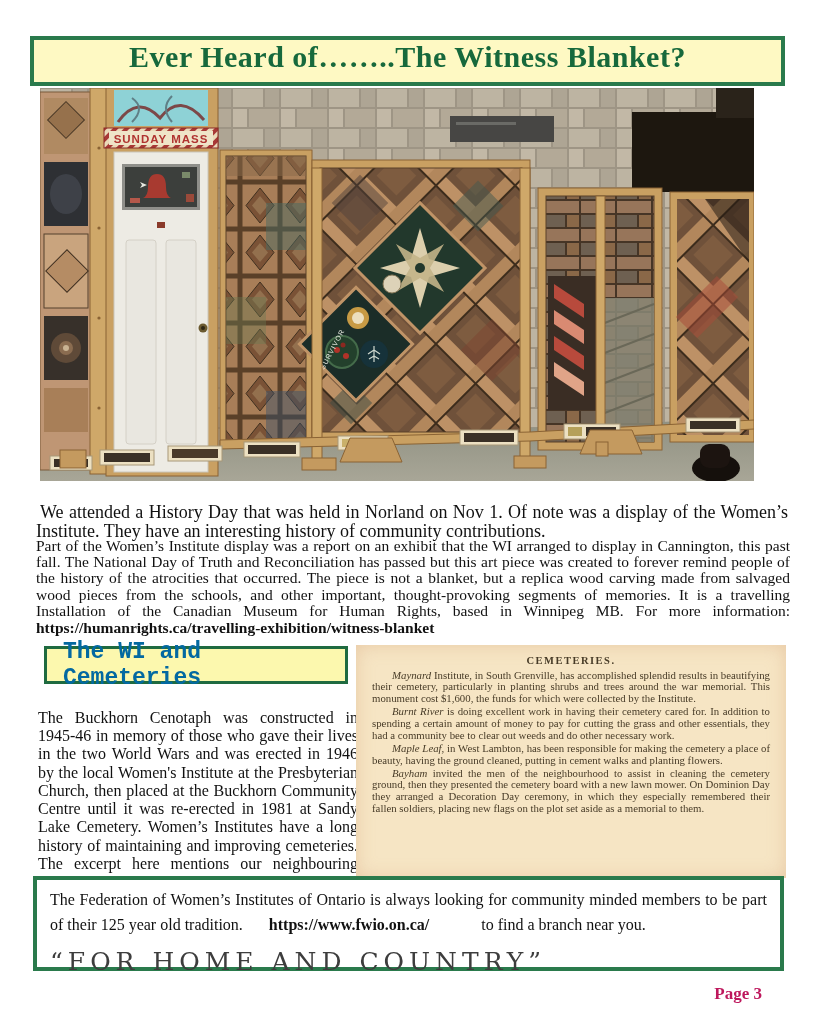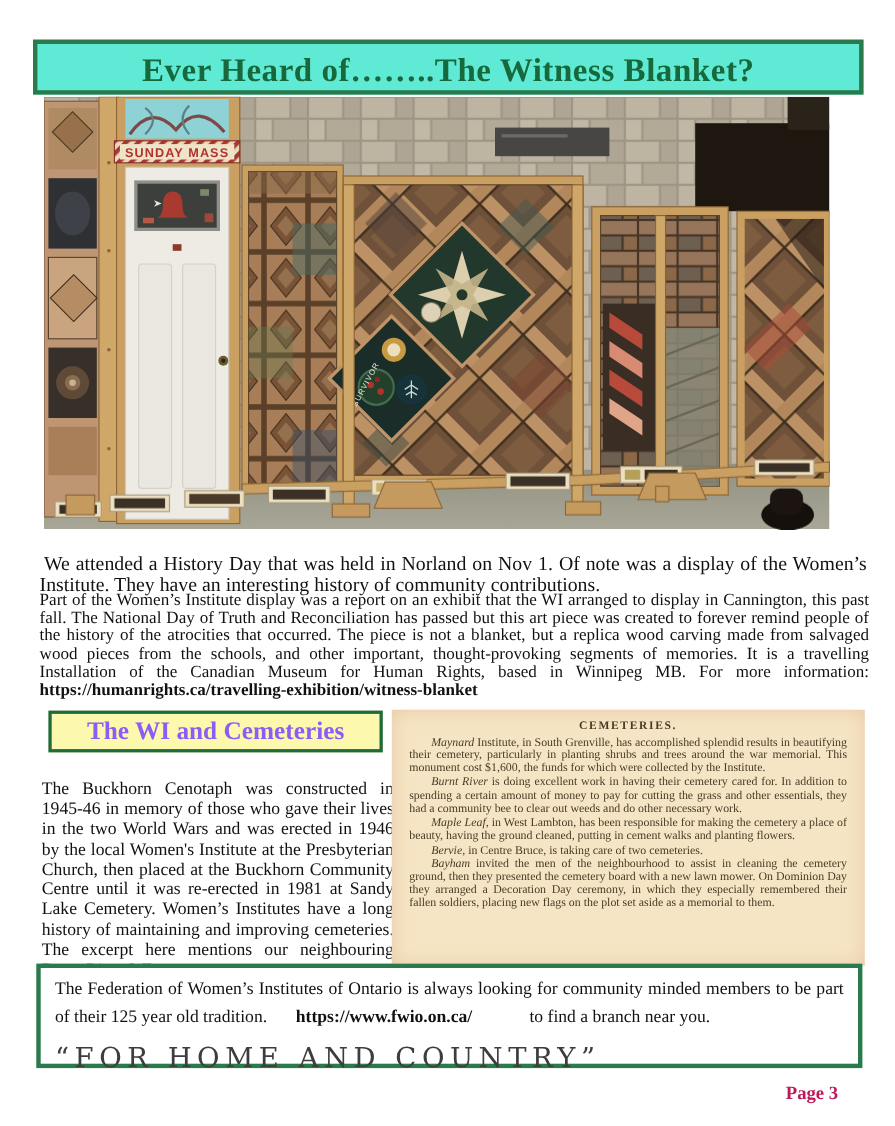--- a/index.html
+++ b/index.html
@@ -8,41 +8,41 @@
     --clip-bg:#f6e5c4;
   }
   html,body{margin:0;padding:0;background:#e9e9e9;}
   .page{
     position:relative;width:814px;height:1024px;background:#ffffff;
     font-family:"Liberation Serif","DejaVu Serif",serif;color:#111;
     margin:0 auto;overflow:hidden;
   }
   .title-box{
     position:absolute;left:30px;top:36px;width:747px;height:42px;
-    border:4px solid #2a7a4c;background:#5eead4;
-    display:flex;align-items:flex-end;justify-content:center;
+    border:4px solid #2a7a4c;background:#fef9c3;
+    display:flex;align-items:flex-start;justify-content:center;
   }
   .title-box h1{
     margin:0;font-size:30px;font-weight:bold;color:#17693c;letter-spacing:.5px;
   }
   .photo-wrap{position:absolute;left:40px;top:88px;width:714px;height:393px;}
   .photo-wrap svg{display:block;width:714px;height:393px;}
 
   .para{position:absolute;text-align:justify;line-height:1.06;}
   .para1{left:36px;top:485px;width:752px;font-size:18px;}
   .para1 span{padding-left:4px;}
   .para2{left:36px;top:522px;width:754px;font-size:15.5px;}
   .para2 b{font-weight:bold;}
 
   .wi-heading-box{
     position:absolute;left:44px;top:646px;width:298px;height:32px;
     background:var(--yellow);border:3px solid #1f6b40;
     display:flex;align-items:center;justify-content:center;
   }
-  .wi-heading-box h2{margin:16px;font-size:23px;font-weight:bold;color:#8b5cf6;}
+  .wi-heading-box h2{margin:16px;font-size:23px;font-weight:bold;color:#0369a1;font-family:Liberation Mono, monospace;}
 
   .wi-column{
     position:absolute;left:38px;top:693px;width:320px;
     font-size:16px;line-height:1.14;text-align:justify;
   }
 
   .clipping{
     position:absolute;left:356px;top:645px;width:430px;height:233px;
     background:var(--clip-bg);
     box-shadow:inset 0 0 18px rgba(205,150,110,.35);
@@ -306,21 +306,20 @@
     <h2>The WI and Cemeteries</h2>
   </div>
 
   <p class="wi-column">The Buckhorn Cenotaph was constructed in 1945-46 in memory of those who gave their lives in the two World Wars and was erected in 1946 by the local Women's Institute at the Presbyterian Church, then placed at the Buckhorn Community Centre until it was re-erected in 1981 at Sandy Lake Cemetery. Women’s Institutes have a long history of maintaining and improving cemeteries. The excerpt here mentions our neighbouring Burnt River WI.</p>
 
   <div class="clipping">
     <div class="clip-heading">CEMETERIES.</div>
     <p class="clip-para"><i>Maynard</i><span> Institute, in South Grenville, has accomplished splendid results in beautifying their cemetery, particularly in planting shrubs and trees around the war memorial.  This monument cost $1,600, the funds for which were collected by the Institute.</span></p>
     <p class="clip-para"><i>Burnt River</i><span> is doing excellent work in having their cemetery cared for. In addition to spending a certain amount of money to pay for cutting the grass and other essentials, they had a community bee to clear out weeds and do other necessary work.</span></p>
     <p class="clip-para"><i>Maple Leaf</i><span>, in West Lambton, has been responsible for making the cemetery a place of beauty, having the ground cleaned, putting in cement walks and planting flowers.</span></p>
-    <p class="clip-para"><i>Bervie</i><span>, in Centre Bruce, is taking care of two cemeteries.</span></p>
     <p class="clip-para"><i>Bayham</i><span> invited the men of the neighbourhood to assist in cleaning the cemetery ground, then they presented the cemetery board with a new lawn mower.  On Dominion Day they arranged a Decoration Day ceremony, in which they especially remembered their fallen soldiers, placing new flags on the plot set aside as a memorial to them.</span></p>
   </div>
 
   <div class="footer-box">
     <p class="footer-text"><span>The Federation of Women’s Institutes of Ontario is always looking for community minded members to be part of their 125 year old tradition.</span><b class="footer-link">https://www.fwio.on.ca/</b><span>to find a branch near you.</span></p>
     <div class="motto">“FOR HOME AND COUNTRY”</div>
   </div>
 
   <div class="page-number">Page 3</div>
 

